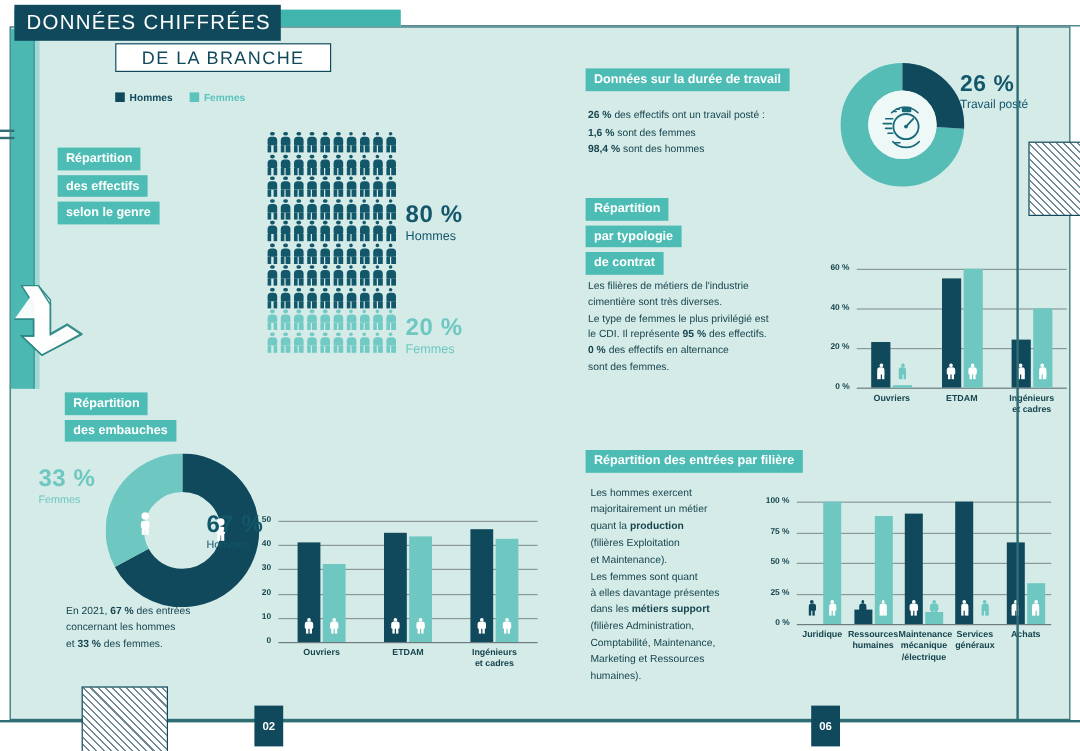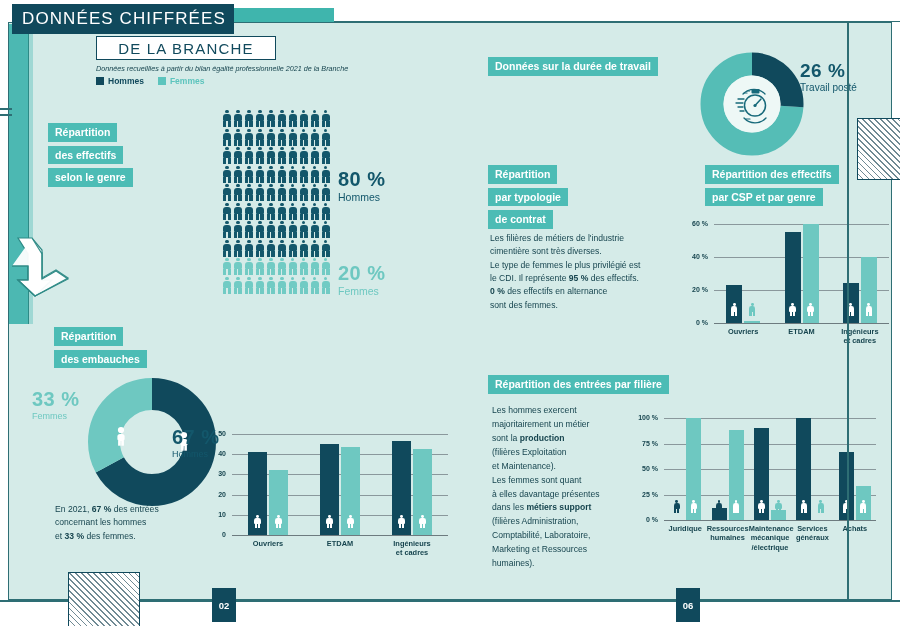--- a/index.html
+++ b/index.html
@@ -129,21 +129,20 @@
     </g>
     <path d="M4 34 L20 34 L20 48 L10 48 L27 64 L60 47 L48 39 L34 47 L34 20" fill="none" stroke="#2e8a86" stroke-width="1.1"></path>
   </svg>
 
   <div class="title-bar">
     <span>DONNÉES CHIFFRÉES</span>
   </div>
   <div class="subtitle-box">
     <span>DE LA BRANCHE</span>
   </div>
-  <div class="source-note">Données recueillies à partir du bilan égalité professionnelle 2021 de la Branche</div>
   <div class="legend">
     <div>
       <span class="sw m"></span>
       <span class="lg-m">Hommes</span>
     </div>
     <div>
       <span class="sw f"></span>
       <span class="lg-f">Femmes</span>
     </div>
   </div>
@@ -878,20 +877,25 @@
         <span class="l2"></span>
       </div>
       <div class="cat-lbl" style="left: 20px; top: 111px; width: 72px;"><span>Ouvriers</span></div>
       <div class="cat-lbl" style="left: 92px; top: 111px; width: 72px;"><span>ETDAM</span></div>
       <div class="cat-lbl" style="left: 164px; top: 111px; width: 72px;"><span>Ingénieurs</span><br><span>et cadres</span></div>
     </div>
 
   <div class="chipgroup" style="left:488px; top:56px;">
     <div class="chip">Données sur la durée de travail</div>
   </div>
+  <div class="body-txt" style="left:490px; top:88px; width:210px; line-height:1.7;">
+    <b>26 %</b><span> des effectifs ont un travail posté :</span><br>
+    <b>1,6 %</b><span> sont des femmes</span><br>
+    <b>98,4 %</b><span> sont des hommes</span>
+  </div>
 
   <svg class="donut2-wrap" width="104" height="104" viewBox="0 0 104 104">
     <circle cx="52" cy="52" r="40" fill="none" stroke="#55bdb6" stroke-width="23" stroke-dasharray="186.0 65.3" stroke-dashoffset="-65.3" transform="rotate(-90 52 52)"></circle>
     <circle cx="52" cy="52" r="40" fill="none" stroke="#10495c" stroke-width="23" stroke-dasharray="65.3 186.0" stroke-dashoffset="0" transform="rotate(-90 52 52)"></circle>
     <circle cx="52" cy="52" r="28.5" fill="#eef8f6"></circle>
     <g stroke="#17697a" fill="none" stroke-width="1.5" stroke-linecap="round">
       <circle cx="55" cy="53.5" r="10.5"></circle>
       <path d="M55 53.5 L61 47"></path>
       <circle cx="55" cy="53.5" r="1.6" fill="#17697a" stroke="none"></circle>
       <path d="M43 42 a15.5 15.5 0 0 1 22 0" stroke-width="1.3"></path>
@@ -915,24 +919,20 @@
   </div>
   <div class="body-txt" style="left:490px; top:232px; width:180px;">
     <span>Les filières de métiers de l'industrie</span><br>
     <span>cimentière sont très diverses.</span><br>
     <span>Le type de femmes le plus privilégié est</span><br>
     <span>le CDI. Il représente </span><b>95 %</b><span> des effectifs.</span><br>
     <b>0 %</b><span> des effectifs en alternance</span><br>
     <span>sont des femmes.</span>
   </div>
 
-  <div class="chipgroup" style="left:705px; top:164px;">
-    <div class="chip">Répartition des effectifs</div><br>
-    <div class="chip">par CSP et par genre</div>
-  </div>
   <div class="chart" id="chart-csp" style="left:688px; top:218px; width:205px; height:135px;">
       <div class="gridline" style="left: 26px; top: 105px; width: 175px; background: rgb(109, 123, 127);"></div>
       <div class="axis-lbl" style="left: 0px; top: 101px; width: 20px;">0 %</div>
       <div class="gridline" style="left: 26px; top: 72px; width: 175px; background: rgb(138, 152, 156);"></div>
       <div class="axis-lbl" style="left: 0px; top: 68px; width: 20px;">20 %</div>
       <div class="gridline" style="left: 26px; top: 39px; width: 175px; background: rgb(138, 152, 156);"></div>
       <div class="axis-lbl" style="left: 0px; top: 35px; width: 20px;">40 %</div>
       <div class="gridline" style="left: 26px; top: 6px; width: 175px; background: rgb(138, 152, 156);"></div>
       <div class="axis-lbl" style="left: 0px; top: 2px; width: 20px;">60 %</div>
       <div class="bar m" style="left: 38.1667px; top: 67.05px; width: 16px; height: 37.95px;"></div>
@@ -981,28 +981,28 @@
       <div class="cat-lbl" style="left: 84.3333px; top: 109px; width: 58.3333px;"><span>ETDAM</span></div>
       <div class="cat-lbl" style="left: 142.667px; top: 109px; width: 58.3333px;"><span>Ingénieurs</span><br><span>et cadres</span></div>
     </div>
 
   <div class="chipgroup" style="left:488px; top:374px;">
     <div class="chip">Répartition des entrées par filière</div>
   </div>
   <div class="body-txt" style="left:492px; top:404px; width:130px; line-height:1.62;">
     <span>Les hommes exercent</span><br>
     <span>majoritairement un métier</span><br>
-    <span>sont la </span><b>production</b><br>
+    <span>quant la </span><b>production</b><br>
     <span>(filières Exploitation</span><br>
     <span> et Maintenance).</span><br>
     <span>Les femmes sont quant</span><br>
     <span>à elles davantage présentes</span><br>
     <span>dans les </span><b>métiers support</b><br>
     <span>(filières Administration,</span><br>
-    <span>Comptabilité, Laboratoire,</span><br>
+    <span>Comptabilité, Maintenance,</span><br>
     <span>Marketing et Ressources</span><br>
     <span>humaines).</span>
   </div>
   <div class="chart" id="chart-filiere" style="left:632px; top:412px; width:248px; height:150px;">
       <div class="gridline" style="left: 32px; top: 108px; width: 212px; background: rgb(109, 123, 127);"></div>
       <div class="axis-lbl" style="left: 0px; top: 104px; width: 26px;">0 %</div>
       <div class="gridline" style="left: 32px; top: 82.5px; width: 212px; background: rgb(138, 152, 156);"></div>
       <div class="axis-lbl" style="left: 0px; top: 78.5px; width: 26px;">25 %</div>
       <div class="gridline" style="left: 32px; top: 57px; width: 212px; background: rgb(138, 152, 156);"></div>
       <div class="axis-lbl" style="left: 0px; top: 53px; width: 26px;">50 %</div>

